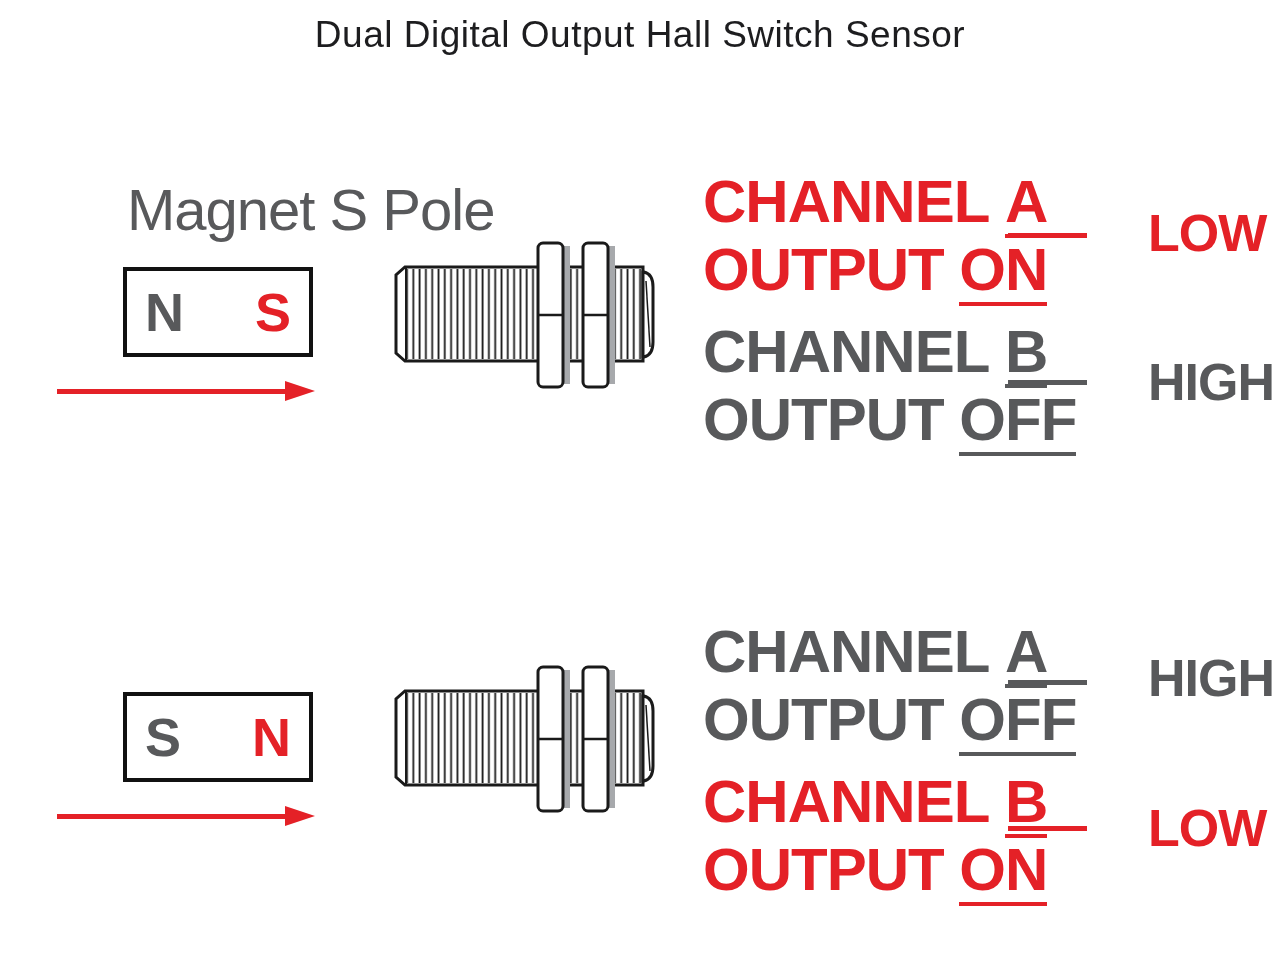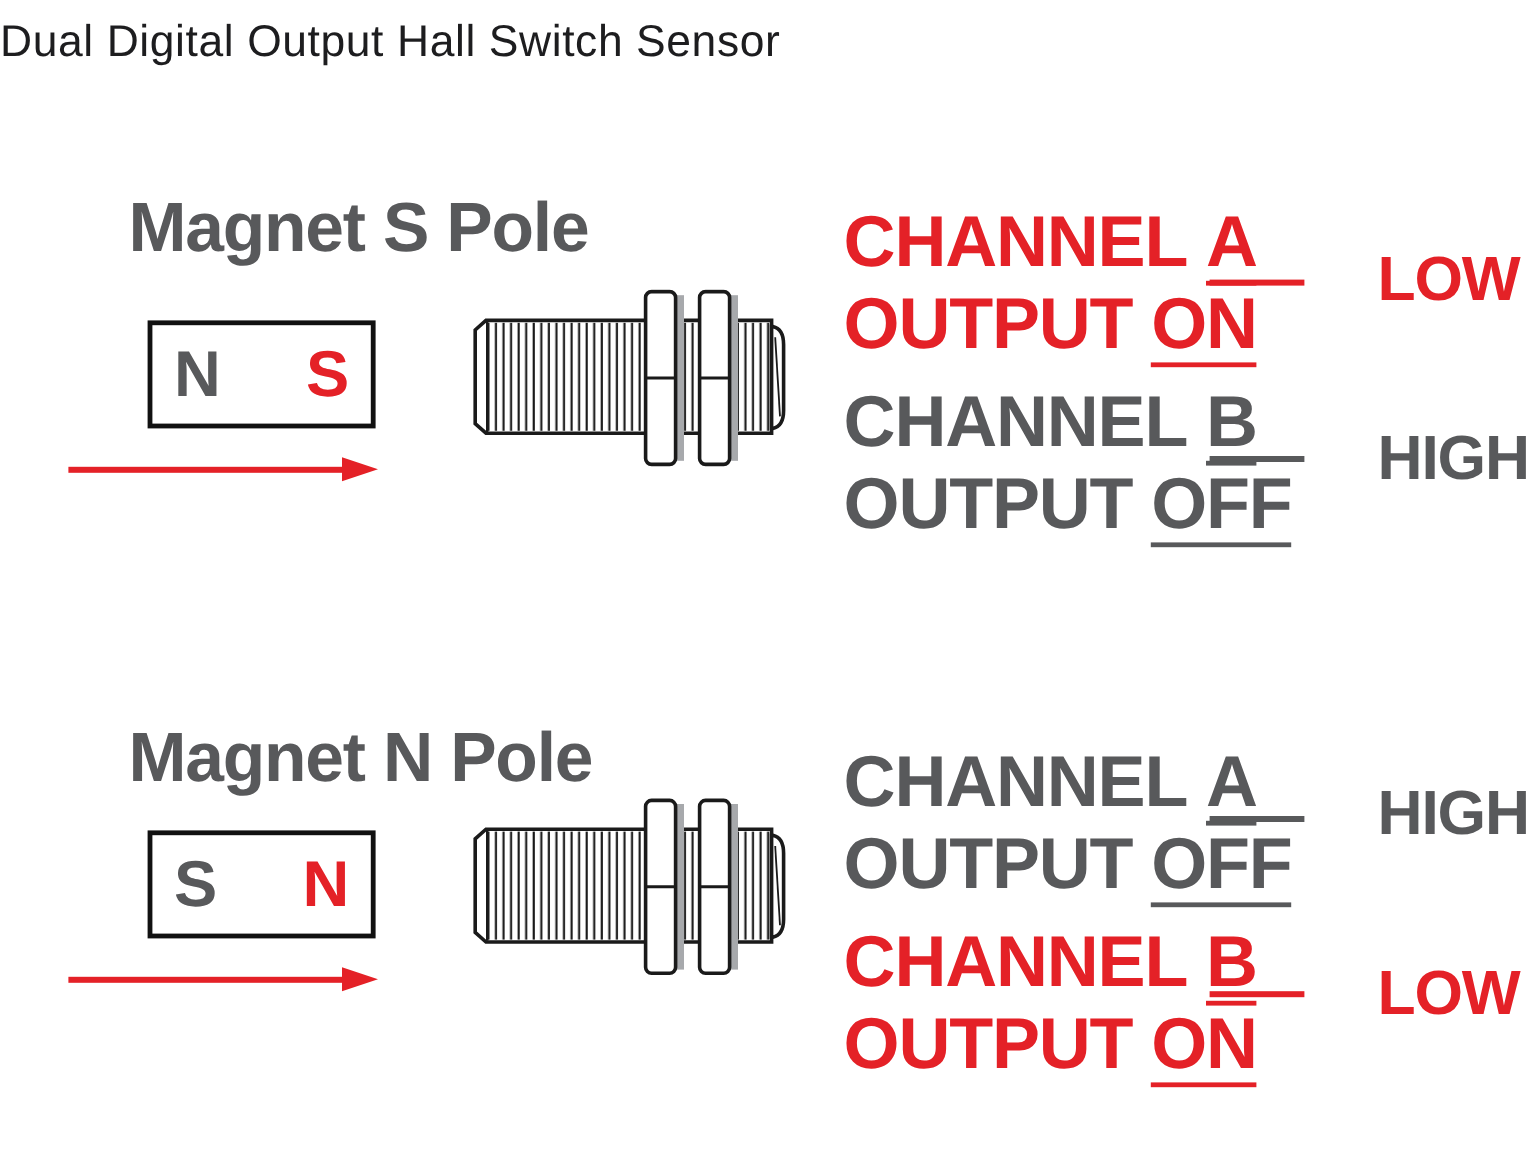--- a/index.html
+++ b/index.html
@@ -1,26 +1,26 @@
 <!DOCTYPE html>
 <html><head>
 <meta charset="utf-8">
 <style>
   html,body { margin:0; padding:0; background:#fff; }
   .canvas {
     position:relative; width:1280px; height:960px; background:#ffffff;
     font-family:"Liberation Sans", sans-serif; overflow:hidden;
   }
   .title {
-    position:absolute; left:0; right:0; top:16px; text-align:left;
+    position:absolute; left:0; right:0; top:16px; text-align:center;
     font-size:37px; line-height:1; color:#1d1d1f; letter-spacing:0.5px;
   }
   .sec-heading {
-    position:absolute; left:107px; font-size:58px; font-weight:bold;
-    line-height:1; color:#58595b; letter-spacing:-1px; white-space:nowrap;
+    position:absolute; left:127px; font-size:58px; font-weight:normal;
+    line-height:1; color:#58595b; letter-spacing:-1px; white-space:nowrap;margin-top:20px;
   }
   .magnet {
     position:absolute; left:123px; width:190px; height:90px;
     border:4px solid #111111; background:#fff; box-sizing:border-box;
     display:flex; align-items:center; justify-content:space-between;
     padding:0 18px;
   }
   .pole { font-size:54px; font-weight:bold; line-height:1; }
   .red  { color:#e42127; }
   .gray { color:#58595b; }
@@ -101,21 +101,20 @@
   <div class="connector red-bg" style="top:233px"></div>
   <div class="level red" style="top:207px">LOW</div>
 
   <div class="ch gray" style="top:320px">
     <div><span>CHANNEL</span>&nbsp;<span class="u">B</span></div>
     <div><span>OUTPUT</span>&nbsp;<span class="u">OFF</span></div>
   </div>
   <div class="connector gray-bg" style="top:380px"></div>
   <div class="level gray" style="top:356px">HIGH</div>
 
-  <div class="sec-heading" style="top:603px">Magnet N Pole</div>
 
   <div class="magnet" style="top:692px">
     <span class="pole gray">S</span>
     <span class="pole red">N</span>
   </div>
 
   <div class="arrow-line" style="top:814px"></div>
   <div class="arrow-head" style="top:806px"></div>
 
   <svg class="sensor" style="top:665px" viewBox="0 0 262 150">

